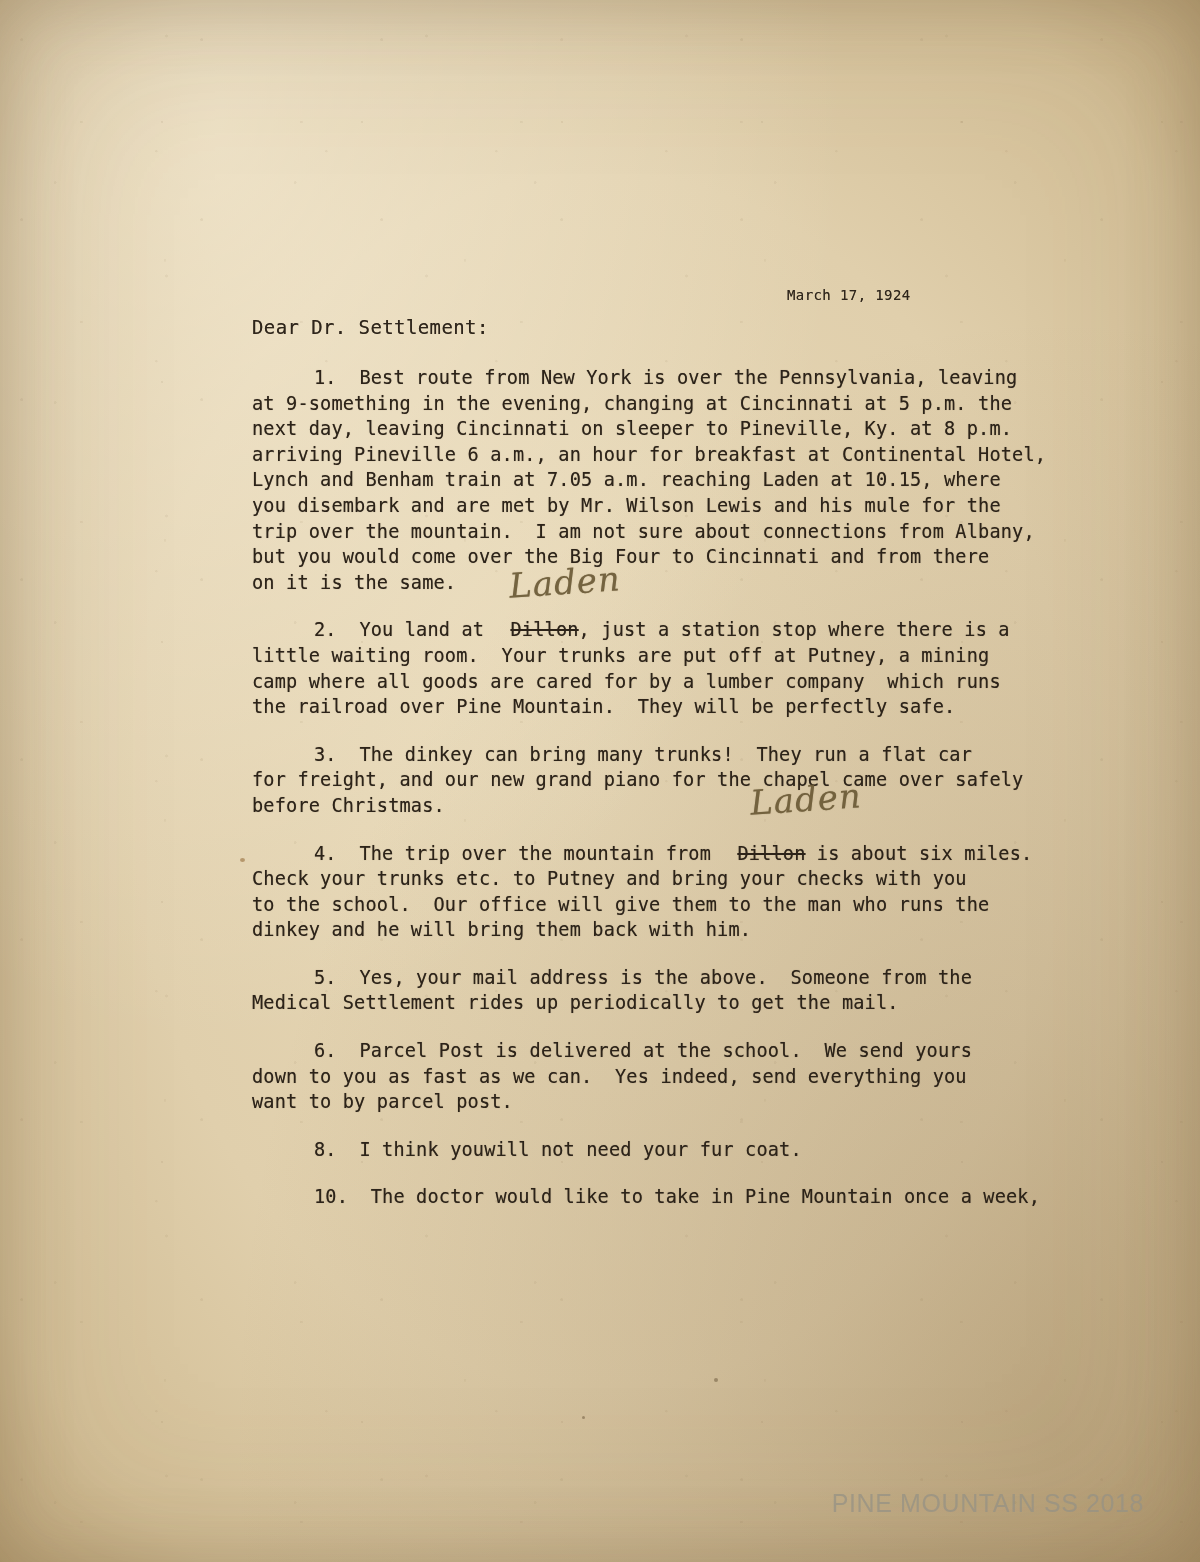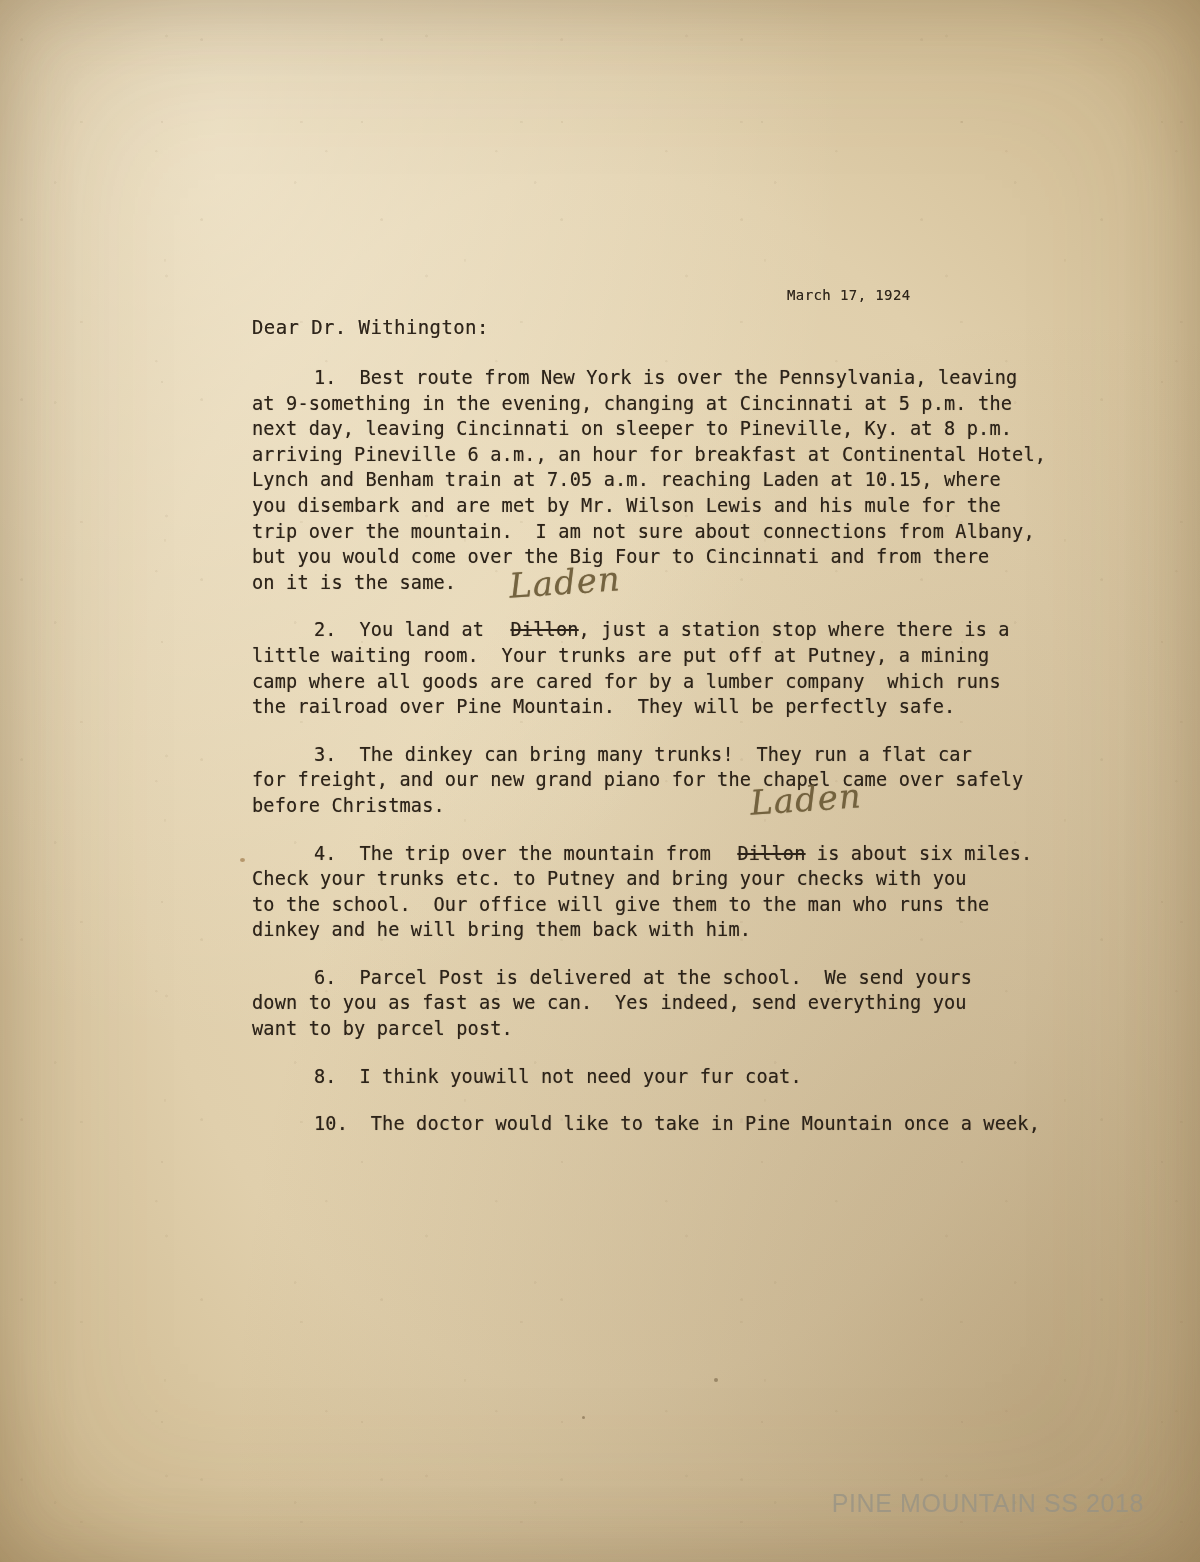--- a/index.html
+++ b/index.html
@@ -139,21 +139,21 @@
 </style>
 </head>
 <body>
 
 <div class="page">
 
   <div class="content">
 
     <div class="date-line">March 17, 1924</div>
 
-    <div class="salutation">Dear Dr. Withington:</div>
+    <div class="salutation">Dear Dr. Settlement:</div>
 
     <div class="body-block">
 
       <p class="para"><span class="first-indent"></span><span>1.  Best route from New York is over the Pennsylvania, leaving
 at 9-something in the evening, changing at Cincinnati at 5 p.m. the
 next day, leaving Cincinnati on sleeper to Pineville, Ky. at 8 p.m.
 arriving Pineville 6 a.m., an hour for breakfast at Continental Hotel,
 Lynch and Benham train at 7.05 a.m. reaching Laden at 10.15, where
 you disembark and are met by Mr. Wilson Lewis and his mule for the
 trip over the mountain.  I am not sure about connections from Albany,
@@ -167,20 +167,22 @@
 
       <p class="para"><span class="first-indent"></span><span>3.  The dinkey can bring many trunks!  They run a flat car
 for freight, and our new grand piano for the chapel came over safely
 before Christmas.</span></p>
 
       <p class="para"><span class="first-indent"></span><span>4.  The trip over the mountain from </span><span class="strike">Dillon</span><span> is about six miles.
 Check your trunks etc. to Putney and bring your checks with you
 to the school.  Our office will give them to the man who runs the
 dinkey and he will bring them back with him.</span></p>
 
+      <p class="para"><span class="first-indent"></span><span>5.  Yes, your mail address is the above.  Someone from the
+Medical Settlement rides up periodically to get the mail.</span></p>
 
       <p class="para"><span class="first-indent"></span><span>6.  Parcel Post is delivered at the school.  We send yours
 down to you as fast as we can.  Yes indeed, send everything you
 want to by parcel post.</span></p>
 
 
       <p class="para"><span class="first-indent"></span><span>8.  I think youwill not need your fur coat.</span></p>
 
 
       <p class="para"><span class="first-indent"></span><span>10.  The doctor would like to take in Pine Mountain once a week,</span></p>

